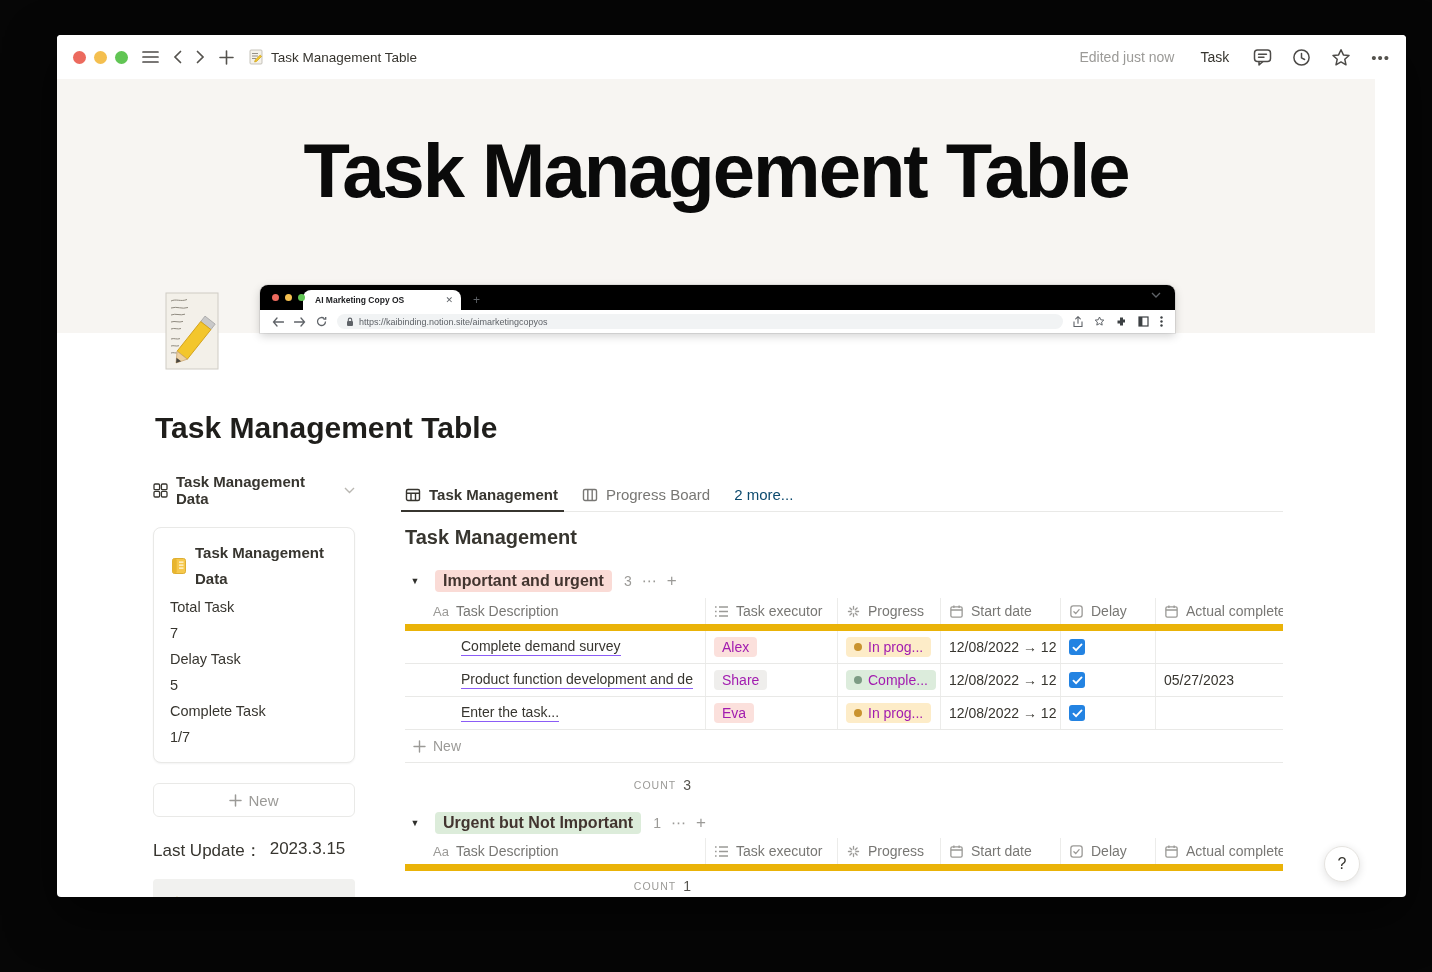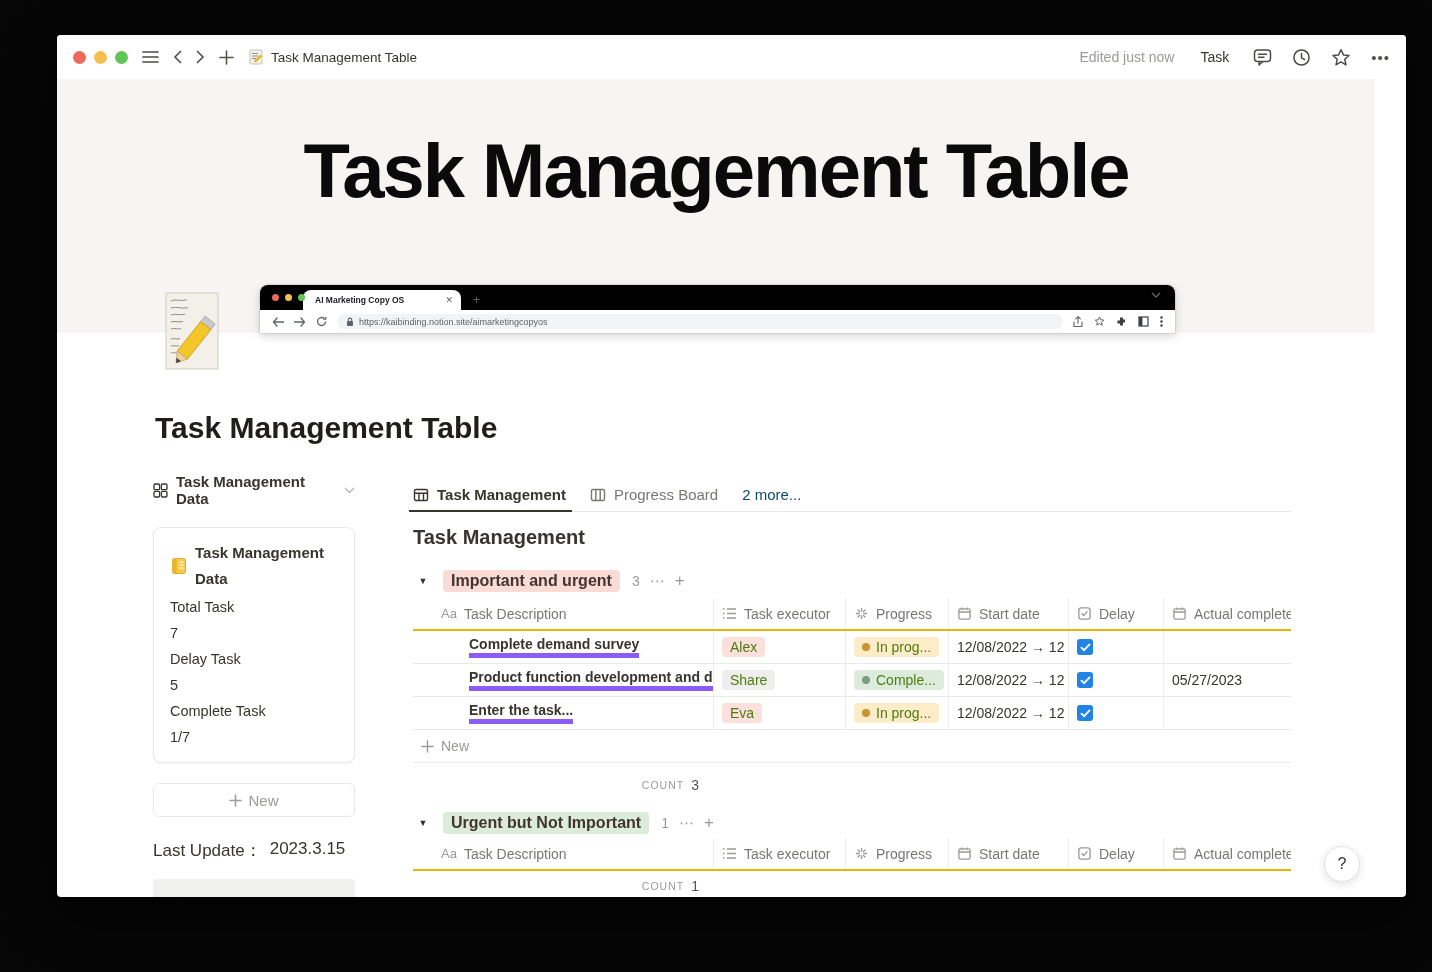--- a/index.html
+++ b/index.html
@@ -59,51 +59,51 @@
   .card-title-row { display:flex; align-items:center; gap:7px; line-height:26px; margin-bottom:2px; }
   .card-title { font-size:15px; font-weight:bold; }
   .card-line { font-size:14.5px; color:#37352f; line-height:26px; }
   .new-btn { margin-top:20px; height:34px; border:1px solid #e9e9e7; border-radius:6px; display:flex;
              align-items:center; justify-content:center; gap:6px; color:#9b9a97; font-size:15px; background:#fff; }
   .last-update { margin-top:22px; font-size:17px; color:#37352f; display:flex; gap:8px; }
   .callout { margin-top:17px; background:#f1f1ef; border-radius:4px; padding:16px 14px; display:flex; gap:10px; }
   .callout-text { font-size:15px; font-weight:bold; color:#37352f; line-height:21.5px; width:134px; }
 
   
-  .maincol { position:absolute; left:356px; top:443px; width:878px; }
+  .maincol { position:absolute; left:348px; top:443px; width:878px; }
   .tabs { display:flex; align-items:center; gap:24px; height:34px; border-bottom:1px solid #e9e9e7; position:relative; }
   .tab { display:flex; align-items:center; gap:8px; font-size:15px; color:#787774; height:100%; position:relative; }
   .tab.active { color:#37352f; font-weight:bold; }
   .tab.active::after { content:""; position:absolute; left:-4px; right:-6px; bottom:-1px; height:2.5px; background:#37352f; }
   .tab-more { font-size:15px; color:#0c4a6e; }
   .section-heading { margin-top:14px; font-size:20px; font-weight:bold; color:#37352f; height:27px; }
 
   .group-row { display:flex; align-items:center; margin-top:15px; height:26px; gap:10px; }
   .group-tri { width:20px; text-align:center; font-size:9px; color:#30302c; }
   .group-pill { height:22px; display:inline-flex; align-items:center; padding:0 8px; border-radius:4px;
                 font-size:16px; font-weight:bold; color:#42342f; }
   .group-pill.red { background:var(--group-red,#fadbd6); }
   .group-pill.green { background:var(--group-green,#dcecda); }
   .group-badge { font-size:14px; color:#9b9a97; margin-left:2px; }
   .group-dots { font-size:15px; color:#9b9a97; }
   .group-plus { font-size:17px; color:#9b9a97; }
 
   .grid { display:grid; grid-template-columns:300px 132px 103px 120px 95px 128px; }
-  .t-head { margin-top:4px; border-bottom:2px solid #eab308; height:33px;text-align:center; }
+  .t-head { margin-top:4px; border-bottom:7px solid #eab308; height:33px;text-align:center; }
   .t-head .hcell { display:flex; align-items:center; gap:7px; padding-left:8px; font-size:14px; color:#787774;
                    white-space:nowrap; overflow:hidden; }
   .t-head .hcell:first-child { padding-left:28px; }
   .vline { border-left:1px solid #ececea; }
   .t-row { height:33px; border-bottom:1px solid #e9e9e7; font-size:14px; }
   .cell { display:flex; align-items:center; padding-left:8px; white-space:nowrap; overflow:hidden; }
   .cell-task { padding-left:56px; }
-  .task-link { font-weight:bold; color:#37352f; border-bottom:5px solid #8b5cf6; padding-bottom:1px;
+  .task-link { font-weight:normal; color:#37352f; border-bottom:1px solid #8b5cf6; padding-bottom:1px;
                white-space:nowrap; overflow:hidden; }
   .tag { display:inline-flex; align-items:center; height:20px; padding:0 8px; border-radius:4px; font-size:14px;
-         color:#4d7c0f; white-space:nowrap; overflow:hidden; max-width:100%; }
+         color:#a21caf; white-space:nowrap; overflow:hidden; max-width:100%; }
   .tag.red { background:var(--tag-red,#fbe0dc); }
   .tag.gray { background:var(--tag-gray,#efeeec); }
   .tag.yellow { background:var(--tag-yellow,#fdecc8); }
   .tag.green { background:var(--tag-green,#dcecdc); }
   .tag .dot { width:8px; height:8px; border-radius:50%; margin-right:6px; flex:none; }
   .dot.yellow { background:var(--dot-yellow,#c9932f); }
   .dot.green { background:var(--dot-green,#7d9b84); }
   .checkbox { width:16px; height:16px; border-radius:3px; background:var(--accent-blue,#2383e2);
               display:flex; align-items:center; justify-content:center; }
   .new-row { height:33px; border-bottom:1px solid #e9e9e7; display:flex; align-items:center; gap:7px;

